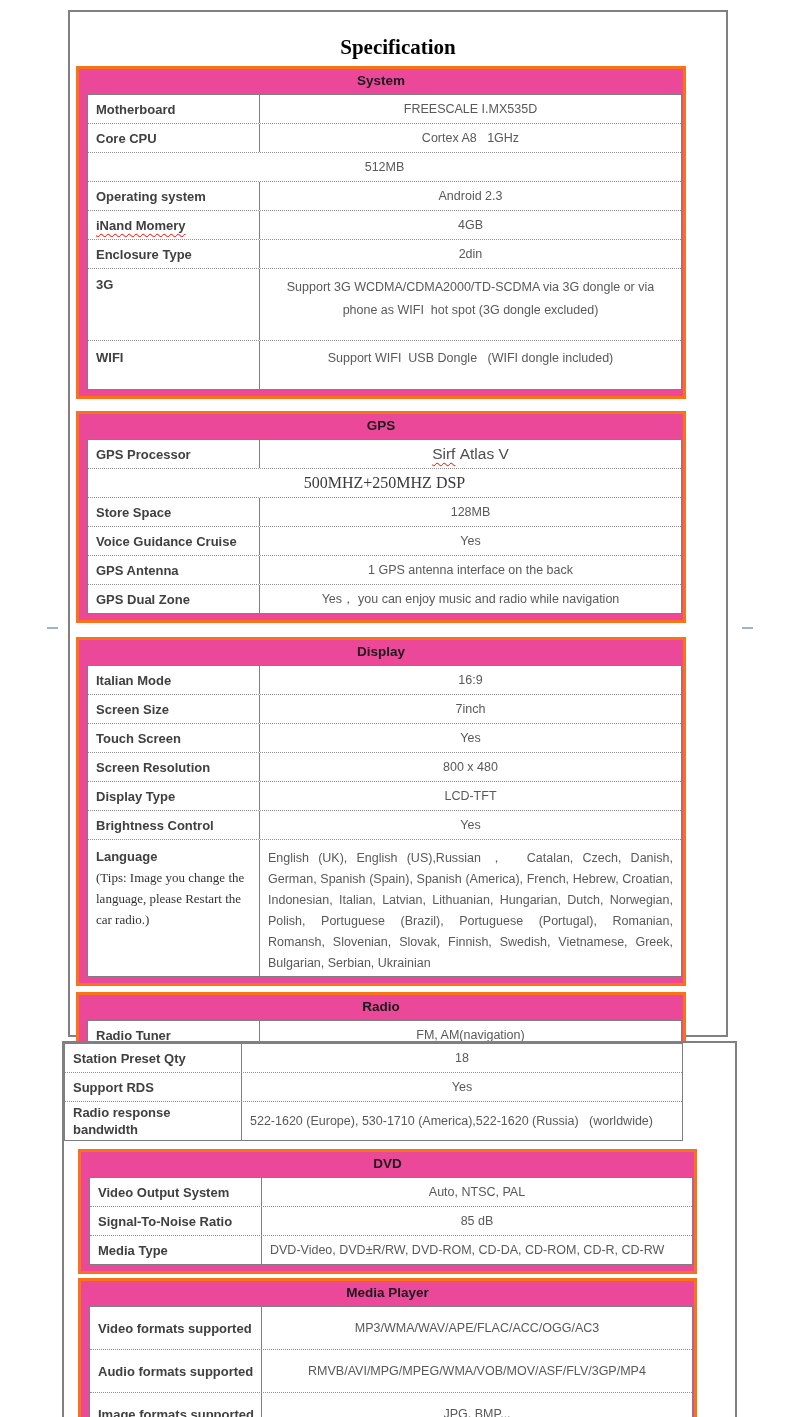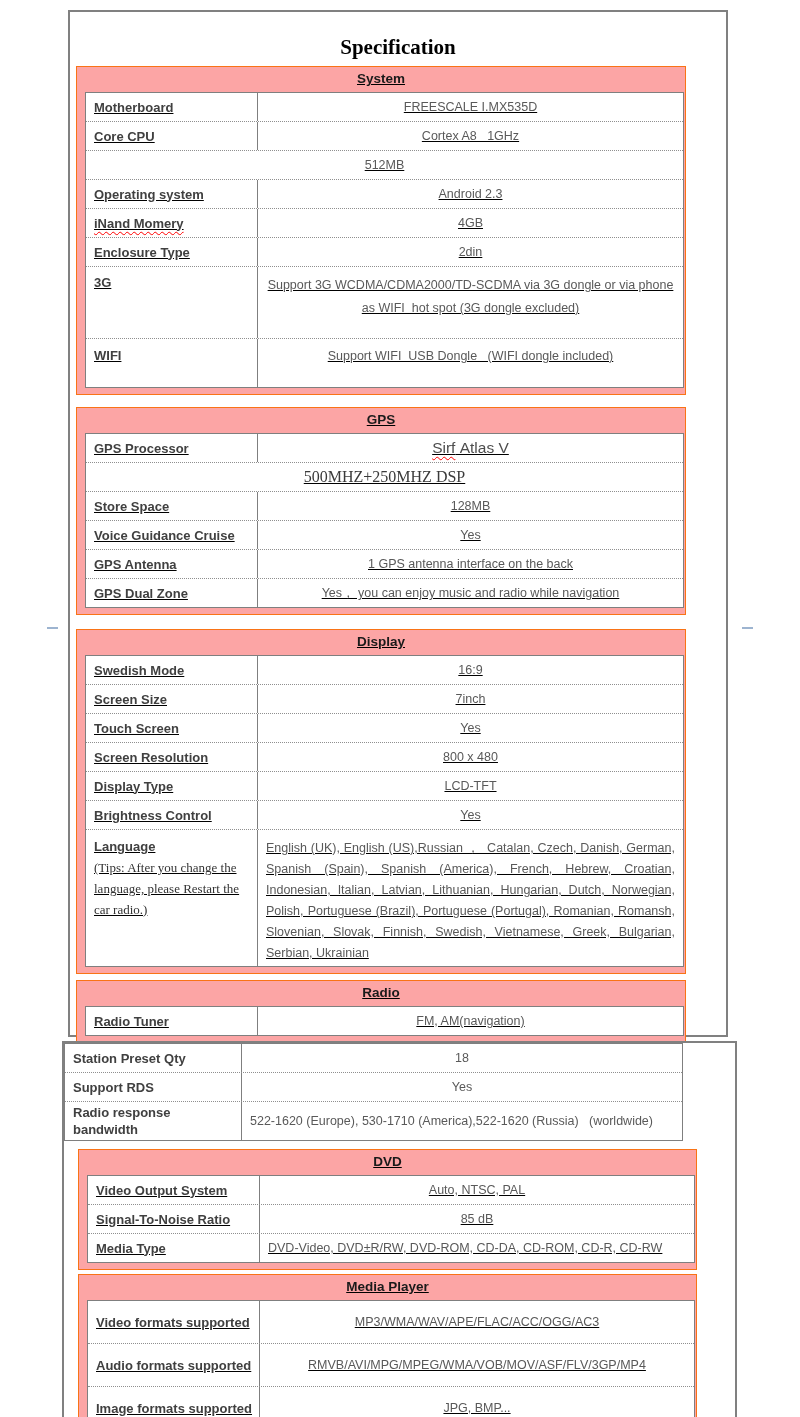--- a/index.html
+++ b/index.html
@@ -11,21 +11,21 @@
   .page{
     position:absolute;background:#fff;border:2px solid #808080;box-sizing:border-box;
   }
   #page1{left:68px;top:10px;width:660px;height:1027px;}
   #page2{left:62px;top:1041px;width:675px;height:400px;border-bottom:none;}
   .doc-title{
     margin-top:22px;text-align:center;
     font-family:"Liberation Serif","DejaVu Serif",serif;
     font-weight:bold;font-size:21px;color:#000;line-height:26px;
   }
-  .section{border:1px solid #f97316;background:#fca5a5;text-decoration:underline;}
+  .section{border:3px solid #f97316;background:#ec4899;}
   .p1sec{margin-left:6px;width:610px;box-sizing:border-box;}
   .p2sec{margin-left:14px;width:619px;box-sizing:border-box;}
   .sec-header{
     text-align:center;font-weight:bold;color:#1a1a1a;
     font-size:13.5px;line-height:14px;padding:5px 0 6px 0;
   }
   .tbl{border:1px solid #7f7f7f;margin:0 1px 6px 8px;background:#fff;}
   .tbl.noinset{margin:0;border:1px solid #7f7f7f;}
   .row{display:flex;border-bottom:1px dotted #8f8f8f;min-height:28px;}
   .row:last-child{border-bottom:none;}
@@ -148,21 +148,21 @@
         <div class="cell label">GPS Dual Zone</div>
         <div class="cell value">Yes，&nbsp;you can enjoy music and radio while navigation</div>
       </div>
     </div>
   </div>
 
   <div class="section p1sec mt14">
     <div class="sec-header">Display</div>
     <div class="tbl">
       <div class="row">
-        <div class="cell label">Swedish Mode</div>
+        <div class="cell label">Italian Mode</div>
         <div class="cell value">16:9</div>
       </div>
       <div class="row">
         <div class="cell label">Screen Size</div>
         <div class="cell value">7inch</div>
       </div>
       <div class="row">
         <div class="cell label">Touch Screen</div>
         <div class="cell value">Yes</div>
       </div>
@@ -175,21 +175,21 @@
         <div class="cell value">LCD-TFT</div>
       </div>
       <div class="row">
         <div class="cell label">Brightness Control</div>
         <div class="cell value">Yes</div>
       </div>
       <div class="row r-lang">
         <div class="cell label">
           <span>
               <span class="lang-main">Language</span>
-              <span class="lang-tips">(Tips: After you change the language, please Restart the car radio.)</span>
+              <span class="lang-tips">(Tips: Image you change the language, please Restart the car radio.)</span>
             </span>
         </div>
         <div class="cell value">English (UK), English (US),Russian ，&nbsp; Catalan, Czech, Danish, German, Spanish (Spain), Spanish (America), French, Hebrew, Croatian, Indonesian, Italian, Latvian, Lithuanian, Hungarian, Dutch, Norwegian, Polish, Portuguese (Brazil), Portuguese (Portugal), Romanian, Romansh, Slovenian, Slovak, Finnish, Swedish, Vietnamese, Greek, Bulgarian, Serbian, Ukrainian</div>
       </div>
     </div>
   </div>
 
   <div class="section p1sec mt6">
     <div class="sec-header">Radio</div>
     <div class="tbl">

